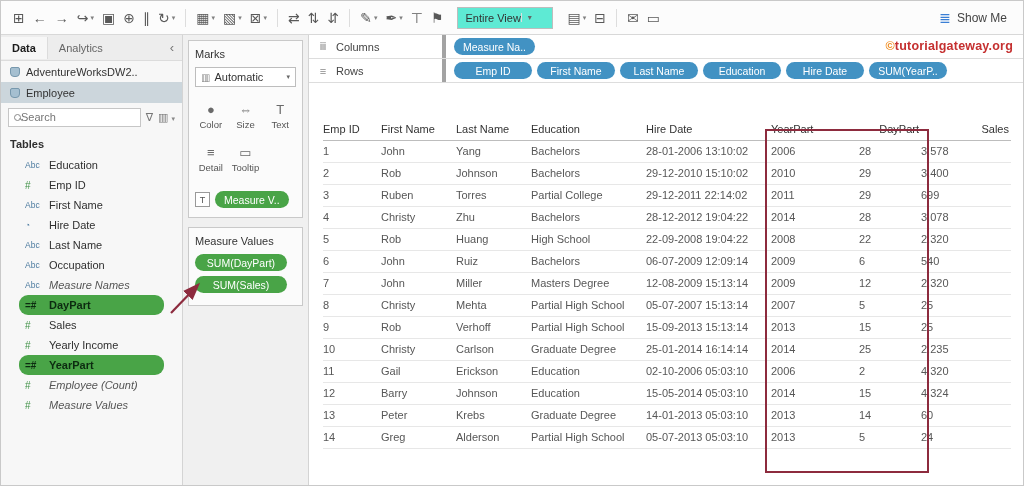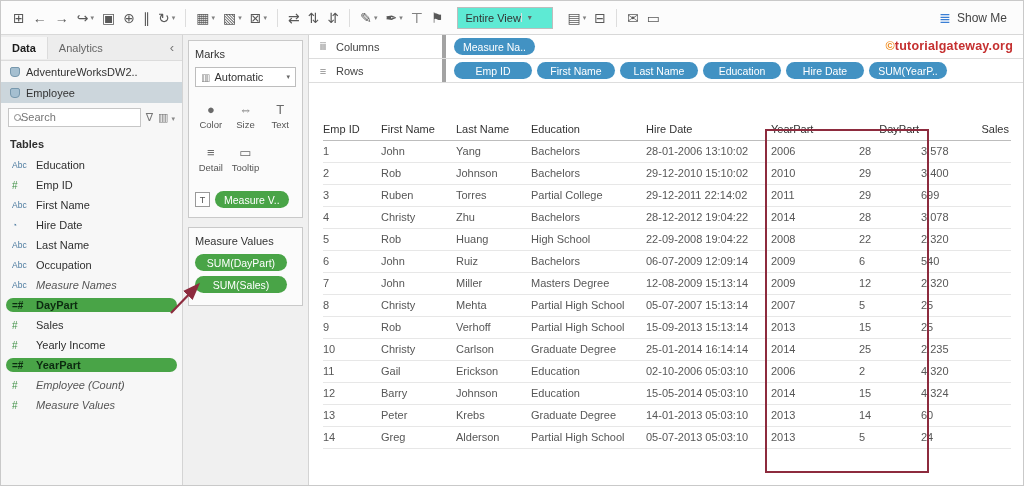--- a/index.html
+++ b/index.html
@@ -32,21 +32,21 @@
   .ds-row.selected{background:#ccd6dc}
   .ds-icon{width:10px;height:10px;background:#a5bfd0;border:1px solid #7798ad;border-radius:2px 2px 4px 4px;flex:none}
   .search-row{display:flex;align-items:center;height:28px;padding:0 7px;gap:5px;flex:none}
   .search-box{flex:1;display:flex;align-items:center;border:1px solid #c6c6c6;background:#fff;height:19px;padding:0 5px}
   .search-box input{border:none;outline:none;width:100%;font-size:11px;font-family:inherit;color:#333;background:transparent}
   .s-icon{width:7px;height:7px;border:1.3px solid #8a8a8a;border-radius:50%;position:relative;flex:none}
   .s-icon::after{content:"";position:absolute;width:4px;height:1.3px;background:#8a8a8a;transform:rotate(45deg);right:-3px;bottom:-1px}
   .mini-icon{color:#777;font-size:11px;cursor:pointer}
   .mini-caret{font-size:7px;color:#888}
   .tables-label{font-weight:bold;color:#2f2f2f;padding:7px 9px 5px;flex:none}
-  .field-row{display:flex;align-items:center;height:20px;padding:0 5px;cursor:pointer}
+  .field-row{display:flex;height:20px;padding:0 18px;cursor:pointer}
   .field-inner{display:flex;align-items:center;gap:4px;padding:1px 6px;border-radius:9px;width:100%}
   .field-row.hl .field-inner{background:var(--pill-green)}
   .f-icon{width:20px;flex:none;color:var(--dimension-icon);font-size:8.5px;text-align:left}
   .f-icon.num{color:var(--measure-icon);font-size:10px}
   .f-label{color:#2f2f2f;white-space:nowrap}
   .field-row.italic .f-label{font-style:italic;color:#555}
   .field-row.hl .f-icon,.field-row.hl .f-label{color:#0c2b10;font-weight:bold}
 
   
   .marks-col{width:126px;background:#f0f0f0;border-right:1px solid #d4d4d4;padding:5px;display:flex;flex-direction:column;gap:9px;flex:none}

